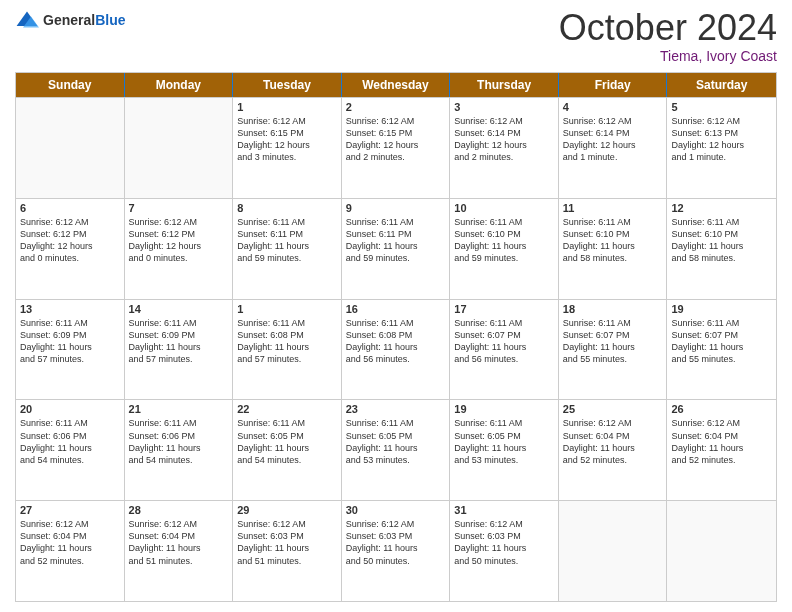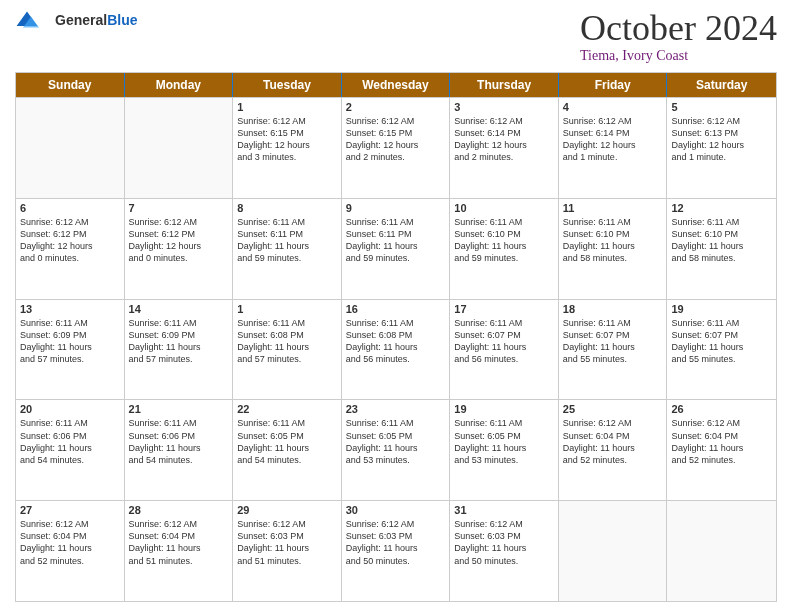--- a/index.html
+++ b/index.html
@@ -19,28 +19,28 @@
     }
     .header {
       display: flex;
       justify-content: space-between;
       align-items: flex-start;
       margin-bottom: 8px;
     }
     .logo {
       display: flex;
       align-items: center;
-      gap: 16px;
+      gap: 4px;
     }
     .logo-icon {
       width: 24px;
       height: 20px;
     }
     .title-area {
-      font-family: Liberation Serif, serif;
+      text-align: right;
     }
     .month-title {
       font-size: 36px;
       font-weight: normal;
       color: #333;
       line-height: 1;
     }
     .location {
       font-size: 14px;
       color: #701a75;

